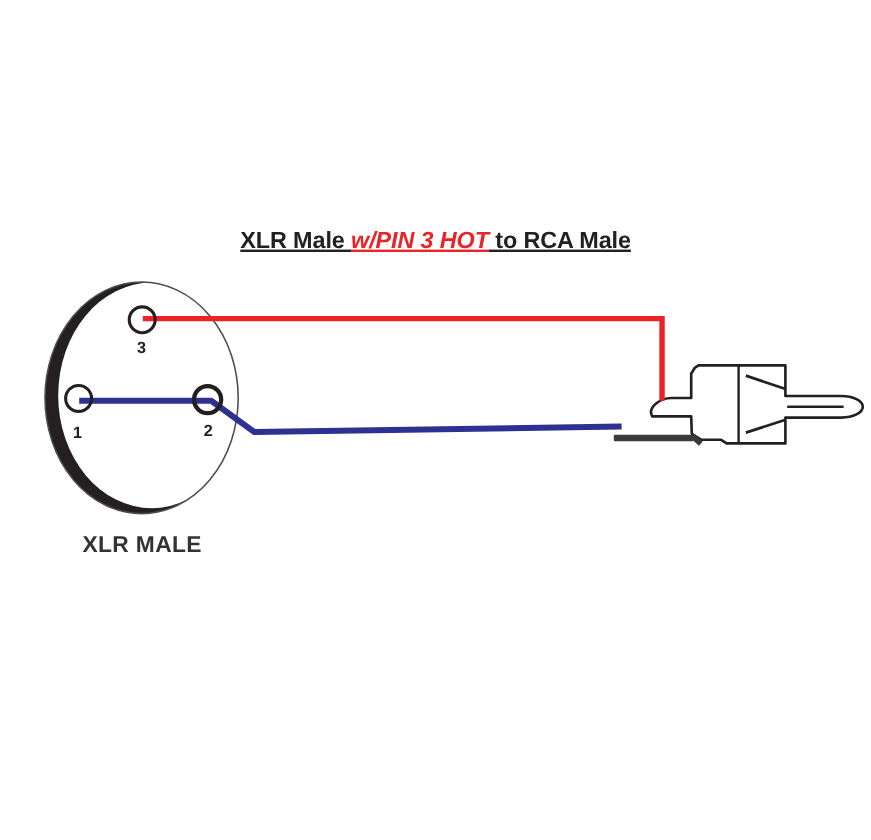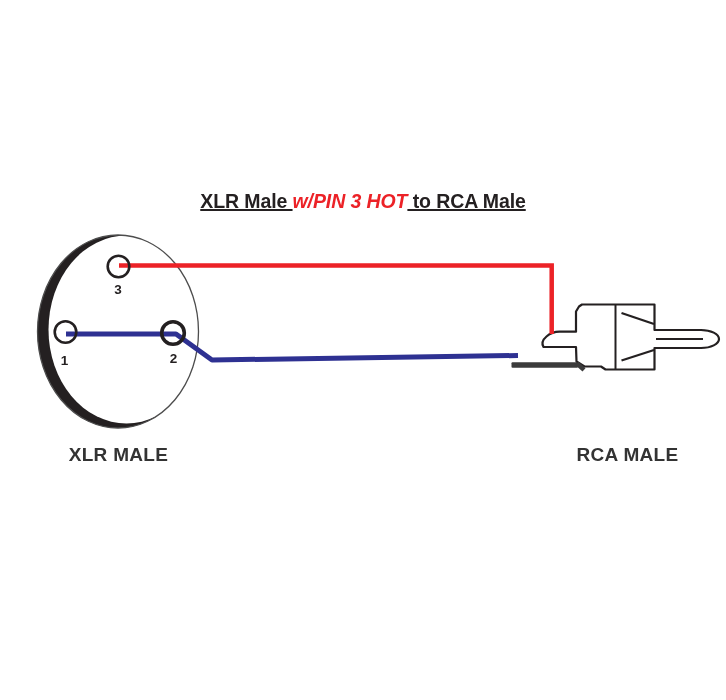--- a/index.html
+++ b/index.html
@@ -6,21 +6,21 @@
   .stage{
     position:relative;width:726px;height:700px;background:#ffffff;overflow:hidden;
     font-family:"Liberation Sans",sans-serif;
   }
   .stage svg{position:absolute;left:0;top:0;}
   .diagram-title{
     position:absolute;left:0;top:190px;width:726px;text-align:center;
     font-size:19.5px;font-weight:bold;letter-spacing:-0.1px;white-space:pre;
   }
   .diagram-title .t-black{color:#242021;text-decoration:underline;text-decoration-thickness:2px;}
-  .diagram-title .t-red{color:#EC2227;font-style:italic;text-decoration-thickness:2px;}
+  .diagram-title .t-red{color:#EC2227;font-style:italic;text-decoration:underline;text-decoration-thickness:2px;}
   .conn-label{
     position:absolute;top:444px;font-size:19px;font-weight:bold;color:#333333;
     text-align:center;letter-spacing:0.3px;white-space:nowrap;
   }
   .conn-label.xlr{left:66px;width:105px;}
   .conn-label.rca{left:574px;width:107px;}
   .pin-num{font-size:13.5px;font-weight:bold;fill:#242021;}
 </style>
 </head>
 <body>
@@ -56,15 +56,14 @@
     <circle cx="118.5" cy="266.5" r="10.8" fill="none" stroke="#242021" stroke-width="2.6"></circle>
 
     <text x="64.5" y="365" text-anchor="middle" class="pin-num">1</text>
     <text x="173.5" y="363" text-anchor="middle" class="pin-num">2</text>
     <text x="118" y="294" text-anchor="middle" class="pin-num">3</text>
   </svg>
 
   <div class="diagram-title"><span class="t-black">XLR Male </span><span class="t-red">w/PIN 3 HOT</span><span class="t-black"> to RCA Male</span></div>
 
   <div class="conn-label xlr">XLR MALE</div>
-  <div class="conn-label rca">RCA MALE</div>
 
 </div>
 
 </body></html>

